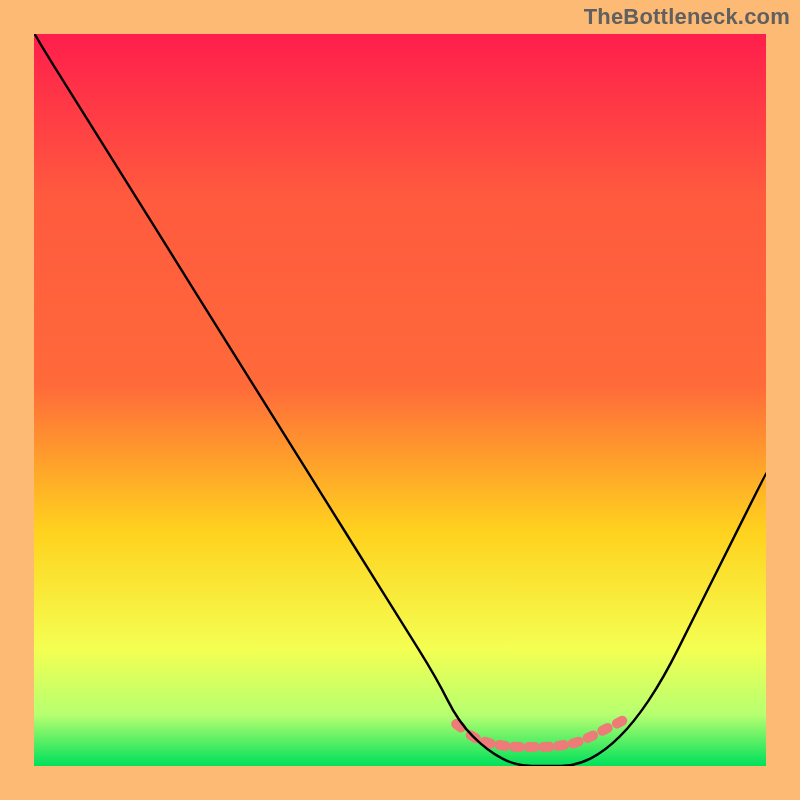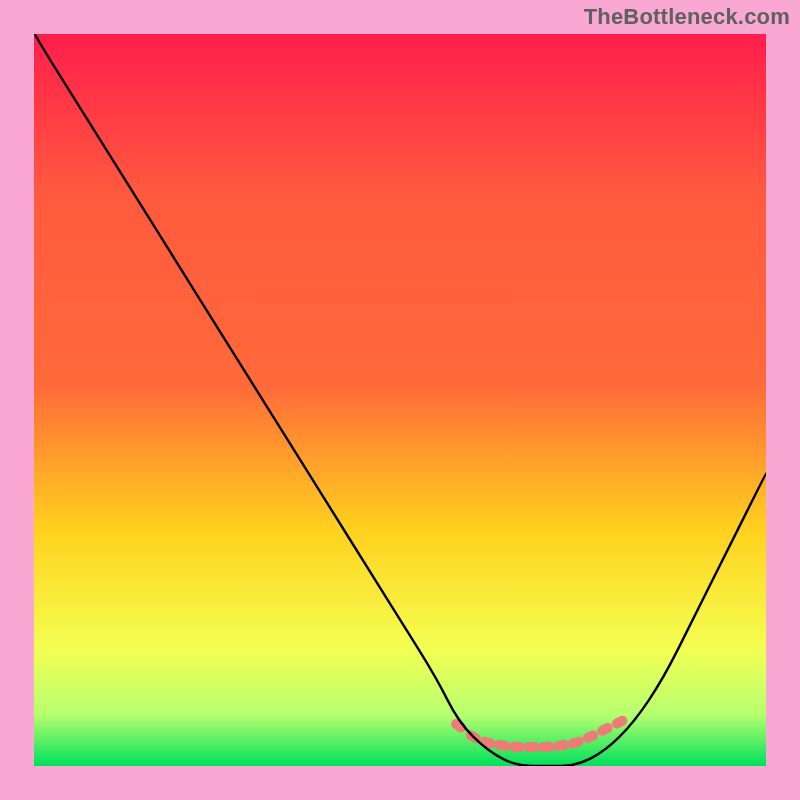--- a/index.html
+++ b/index.html
@@ -8,21 +8,21 @@
     width: 800px;
     height: 800px;
     background: #000;
     overflow: hidden;
     font-family: Arial, Helvetica, sans-serif;
   }
   .outer {
     position: relative;
     width: 800px;
     height: 800px;
-    background: #f9a8d4;
+    background: #fdba74;
   }
   .attribution {
     position: absolute;
     top: 4px;
     right: 10px;
     color: #606060;
     font-size: 22px;
     font-weight: bold;
     letter-spacing: 0.2px;
     z-index: 10;

